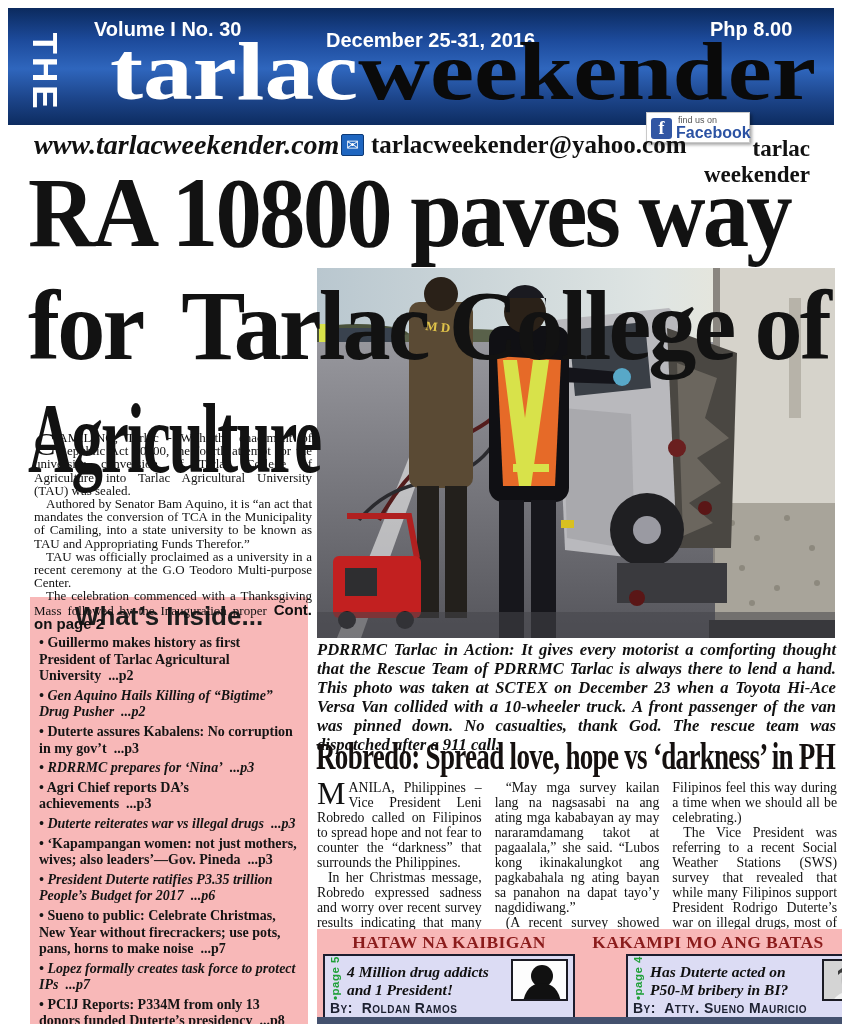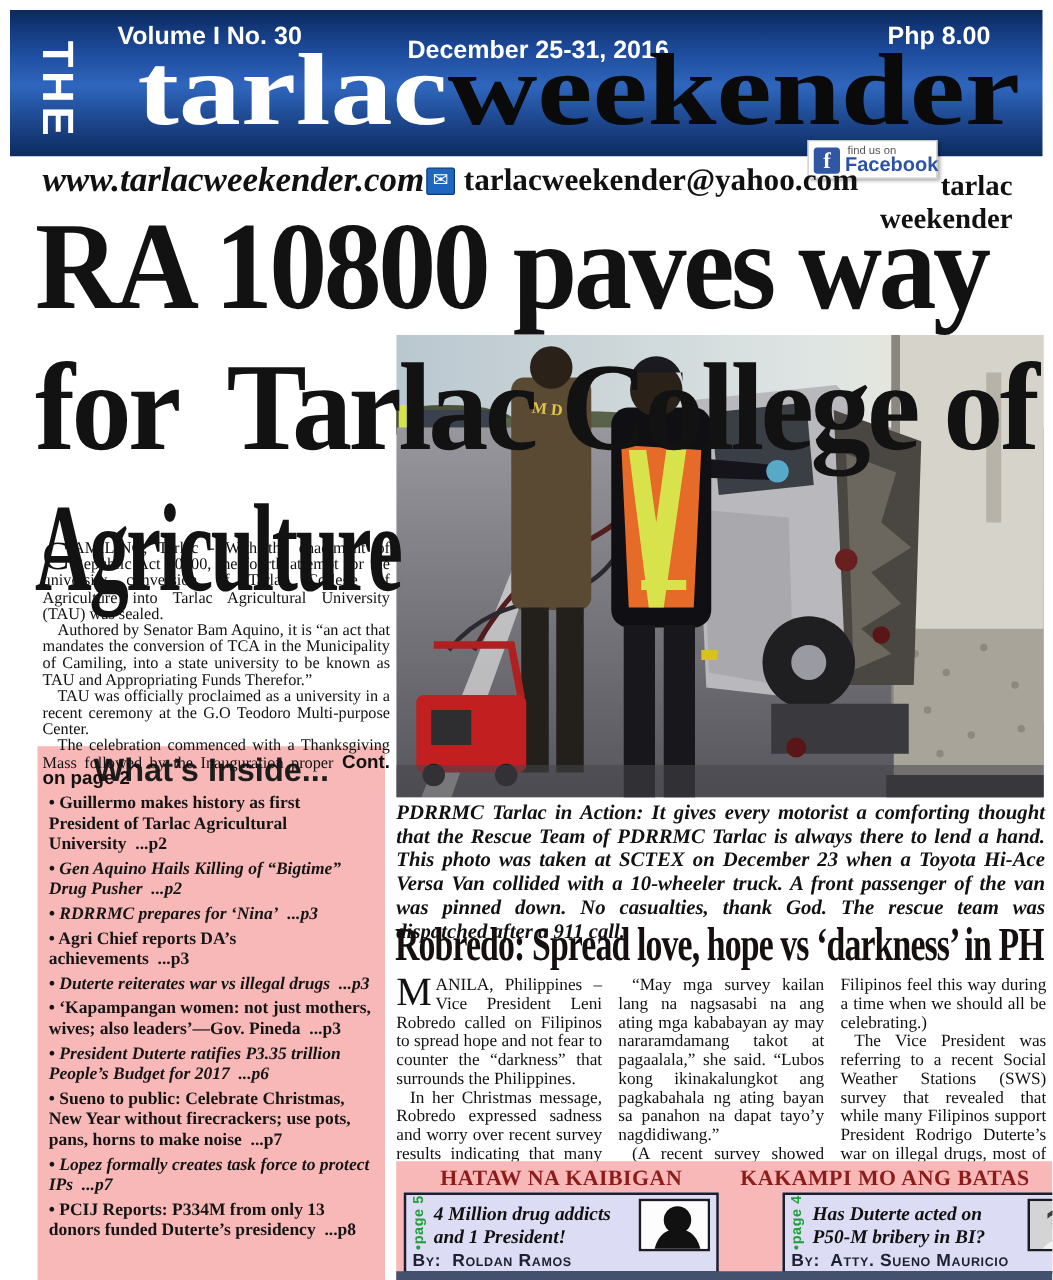--- a/index.html
+++ b/index.html
@@ -222,20 +222,21 @@
       <p class="ind">Authored by Senator Bam Aquino, it is “an act that mandates the conversion of TCA in the Municipality of Camiling, into a state university to be known as TAU and Appropriating Funds Therefor.”</p>
       <p class="ind">TAU was officially proclaimed as a university in a recent ceremony at the G.O Teodoro Multi-purpose Center.</p>
       <p class="ind">The celebration commenced with a Thanksgiving Mass followed by the Inauguration proper<b class="cont">  Cont. on page 2</b></p>
     </div>
 
   <aside class="inside">
     <div class="inside-title">What’s Inside...</div>
     <ul id="inside-list">
         <li class="ii-b">•  Guillermo makes history as first President of Tarlac Agricultural University&nbsp;&nbsp;...p2</li>
         <li class="ii-bi">•  Gen Aquino Hails Killing of “Bigtime” Drug Pusher&nbsp;&nbsp;...p2</li>
+        <li class="ii-b">•  Duterte assures Kabalens: No corruption in my gov’t&nbsp;&nbsp;...p3</li>
         <li class="ii-bi">•  RDRRMC prepares for ‘Nina’&nbsp;&nbsp;...p3</li>
         <li class="ii-b">•  Agri Chief reports DA’s achievements&nbsp;&nbsp;...p3</li>
         <li class="ii-bi">•  Duterte reiterates war vs illegal drugs&nbsp;&nbsp;...p3</li>
         <li class="ii-b">•  ‘Kapampangan women: not just mothers, wives; also leaders’—Gov. Pineda&nbsp;&nbsp;...p3</li>
         <li class="ii-bi">•  President Duterte ratifies P3.35 trillion People’s Budget for 2017&nbsp;&nbsp;...p6</li>
         <li class="ii-b">•  Sueno to public: Celebrate Christmas, New Year without firecrackers; use pots, pans, horns to make noise&nbsp;&nbsp;...p7</li>
         <li class="ii-bi">•  Lopez formally creates task force to protect IPs&nbsp;&nbsp;...p7</li>
         <li class="ii-b">•  PCIJ Reports: P334M from only 13 donors funded Duterte’s presidency&nbsp;&nbsp;...p8</li>
       </ul>
   </aside>

